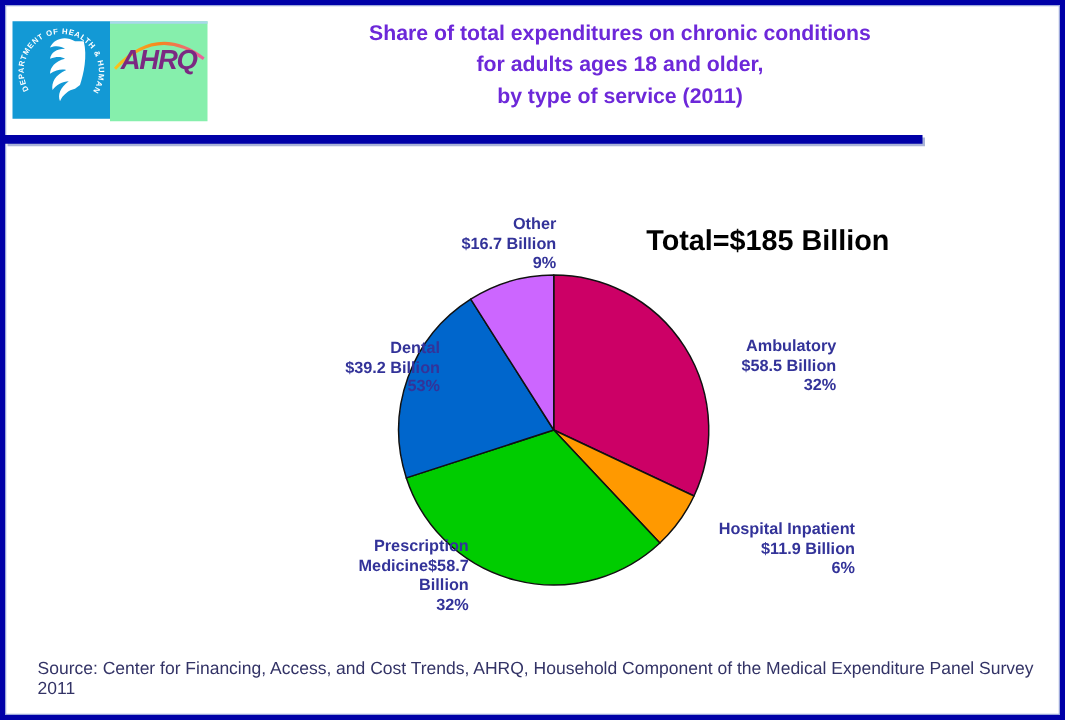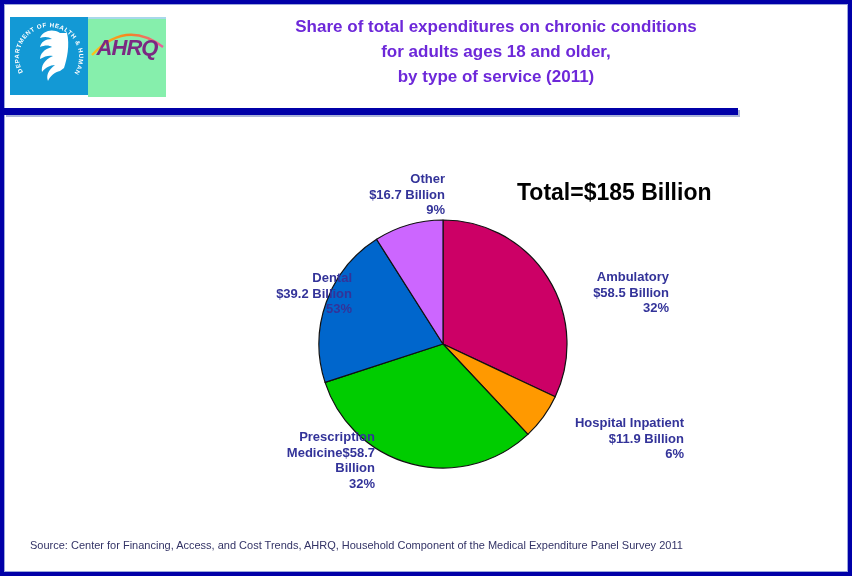--- a/index.html
+++ b/index.html
@@ -43,22 +43,22 @@
     font-weight:bold;font-size:13px;line-height:15.5px;color:#333399;
     white-space:pre-line;
   }
   .lbl-other{left:291px;top:167px;}
   .lbl-ambulatory{left:515px;top:218px;margin-top:47px;}
   .lbl-dental{left:198px;top:266px;}
   .lbl-prescription{left:221px;top:425px;}
   .lbl-hospital{left:530px;top:411px;}
   
   .source{
-    position:absolute;left:26px;top:535px;right:10px;
-    font-size:11px;color:#333366;
+    position:absolute;left:26px;top:522px;right:10px;
+    font-size:14px;color:#333366;
   }
 </style>
 </head>
 <body>
 
 <div class="frame">
 
   <div class="hhs-box">
     <svg width="78" height="78" viewBox="0 0 78 78">
       <defs>

